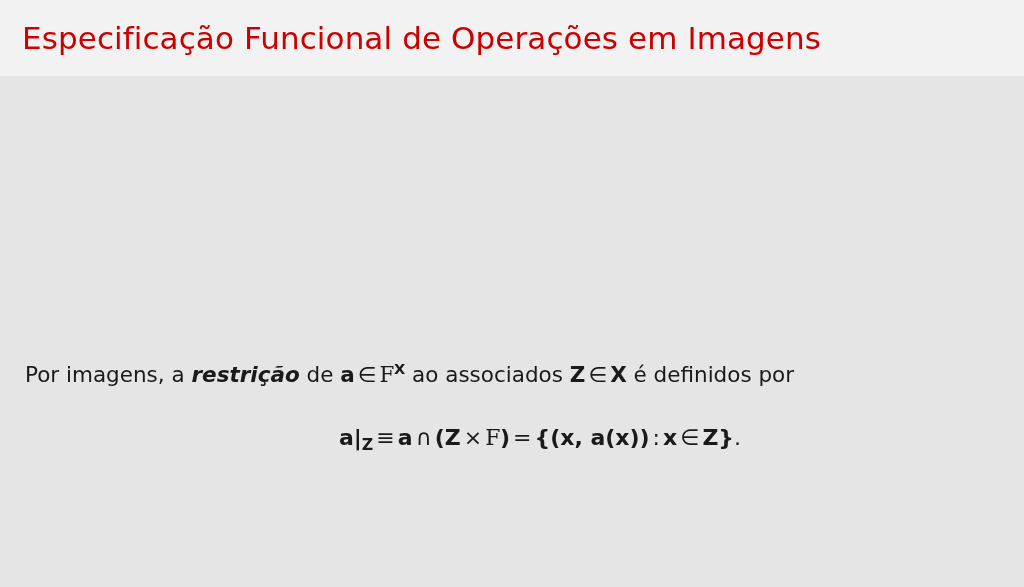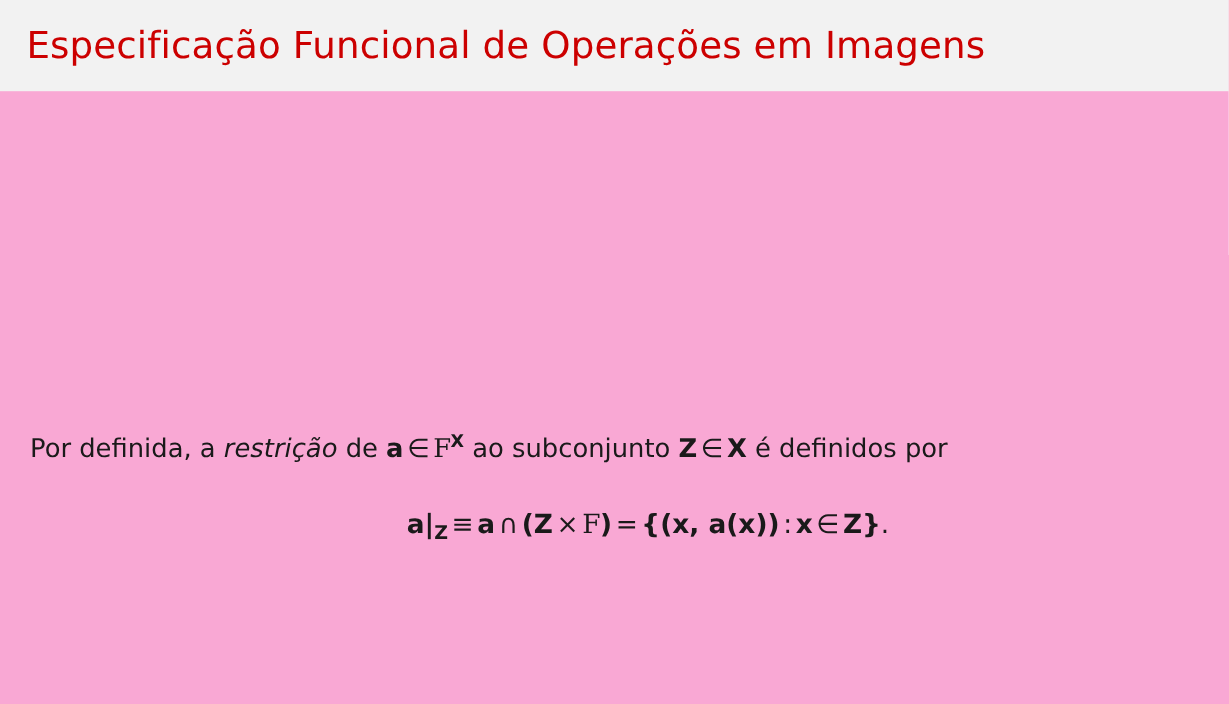--- a/index.html
+++ b/index.html
@@ -10,21 +10,21 @@
     width: 1024px;
     height: 587px;
     background: #ffffff;
     font-family: "DejaVu Sans", sans-serif;
     overflow: hidden;
   }
   .slide {
     position: relative;
     width: 1024px;
     height: 587px;
-    background: #f9a8d4;
+    background: #e5e5e5;
   }
   .title-bar {
     position: absolute;
     left: 0;
     top: 0;
     width: 1024px;
     height: 76px;
     background: #f2f2f2;
     display: flex;
     align-items: center;
@@ -66,21 +66,21 @@
     position: absolute;
     left: 0;
     top: 349px;
     width: 1024px;
     text-align: center;
     font-size: 22px;
     color: #1a1a1a;
     font-family: "DejaVu Sans", sans-serif;
     padding-left: 28px;
   }
-  .it { font-style: italic; }
+  .it { font-style: italic; font-weight: bold; }
   .bf { font-weight: bold; }
   .bb {
     font-family: "DejaVu Serif", serif;
     font-weight: normal;
     letter-spacing: -0.5px;
   }
   sup.supX {
     font-size: 0.68em;
     font-weight: bold;
     vertical-align: super;
@@ -101,21 +101,21 @@
 <div class="slide">
 
   <div class="title-bar">
     <div class="slide-title">Especificação Funcional de Operações em Imagens</div>
   </div>
 
   <div class="body">
 
 
     <div class="para para-2">
-      <span>Por definida, a </span><span class="it">restrição</span><span> de </span><span class="nowrap"><span class="bf">a</span><span class="op">∈</span><span class="bb">F</span><sup class="supX">X</sup></span><span> ao subconjunto </span><span class="nowrap"><span class="bf">Z</span><span class="op">∈</span><span class="bf">X</span></span><span> é definidos por</span>
+      <span>Por imagens, a </span><span class="it">restrição</span><span> de </span><span class="nowrap"><span class="bf">a</span><span class="op">∈</span><span class="bb">F</span><sup class="supX">X</sup></span><span> ao associados </span><span class="nowrap"><span class="bf">Z</span><span class="op">∈</span><span class="bf">X</span></span><span> é definidos por</span>
     </div>
 
     <div class="formula">
       <span class="bf">a</span><span class="bf">|</span><sub class="subZ">Z</sub><span class="op">≡</span><span class="bf">a</span><span class="op">∩</span><span class="bf">(</span><span class="bf">Z</span><span class="op">×</span><span class="bb">F</span><span class="bf">)</span><span class="op">=</span><span class="bf">{</span><span class="bf">(x, a(x))</span><span class="op">:</span><span class="bf">x</span><span class="op">∈</span><span class="bf">Z</span><span class="bf">}</span><span>.</span>
     </div>
 
   </div>
 </div>
 
 </body></html>

